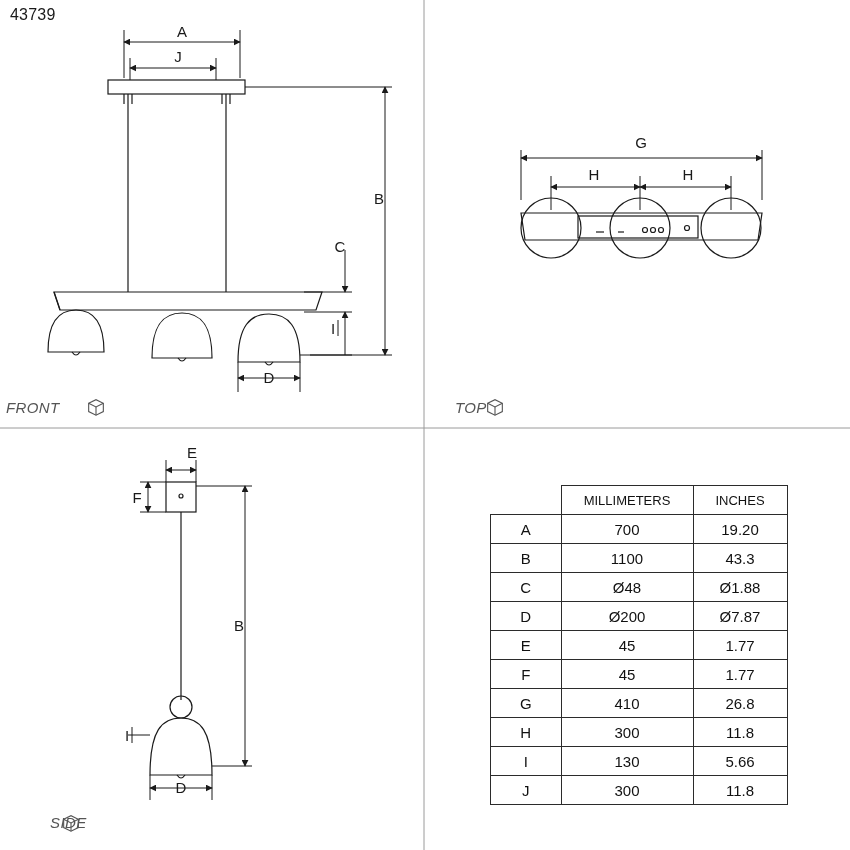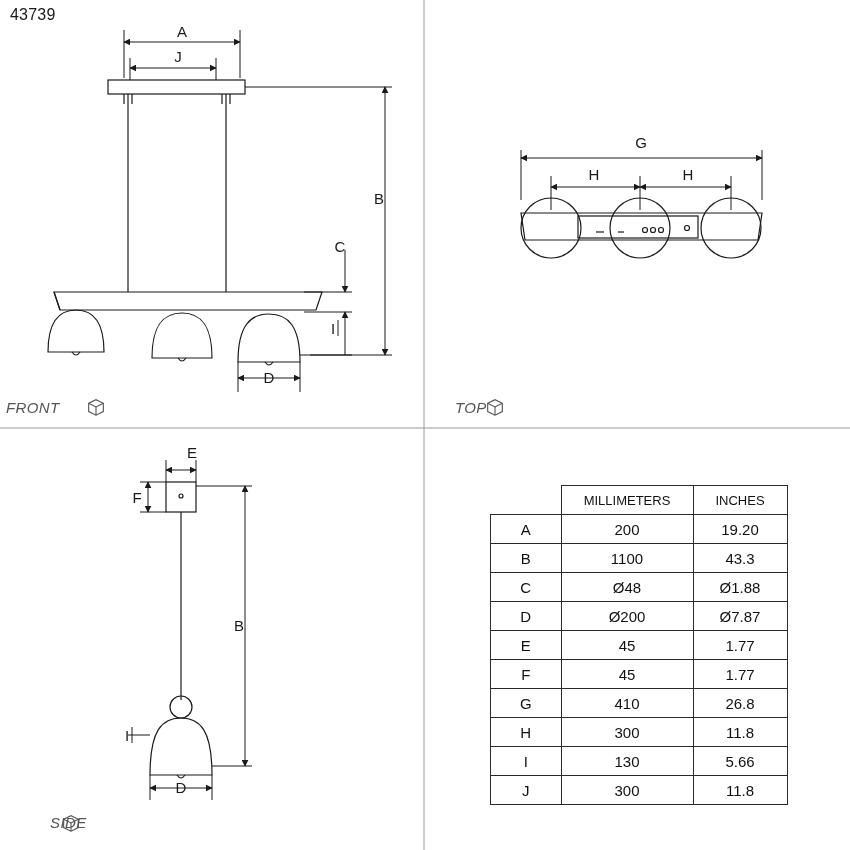--- a/index.html
+++ b/index.html
@@ -261,21 +261,21 @@
     <thead>
       <tr>
         <th class="blank col-key"></th>
         <th class="col-mm">MILLIMETERS</th>
         <th class="col-in">INCHES</th>
       </tr>
     </thead>
     <tbody>
       <tr>
         <td>A</td>
-        <td>200</td>
+        <td>700</td>
         <td>19.20</td>
       </tr>
       <tr>
         <td>B</td>
         <td>1100</td>
         <td>43.3</td>
       </tr>
       <tr>
         <td>C</td>
         <td>Ø48</td>

